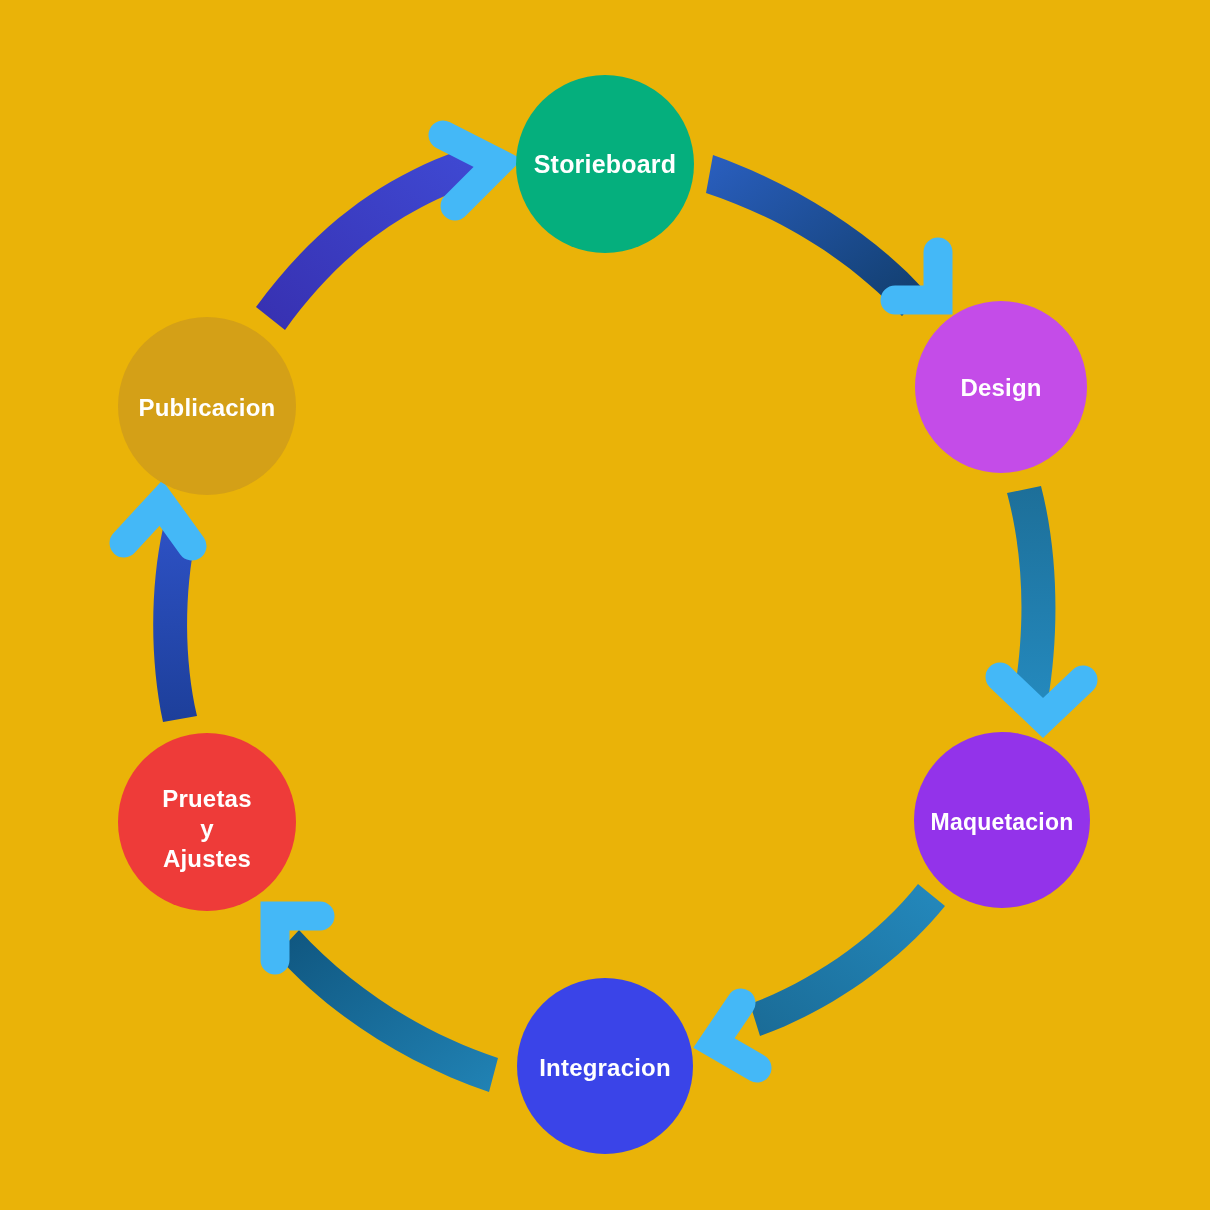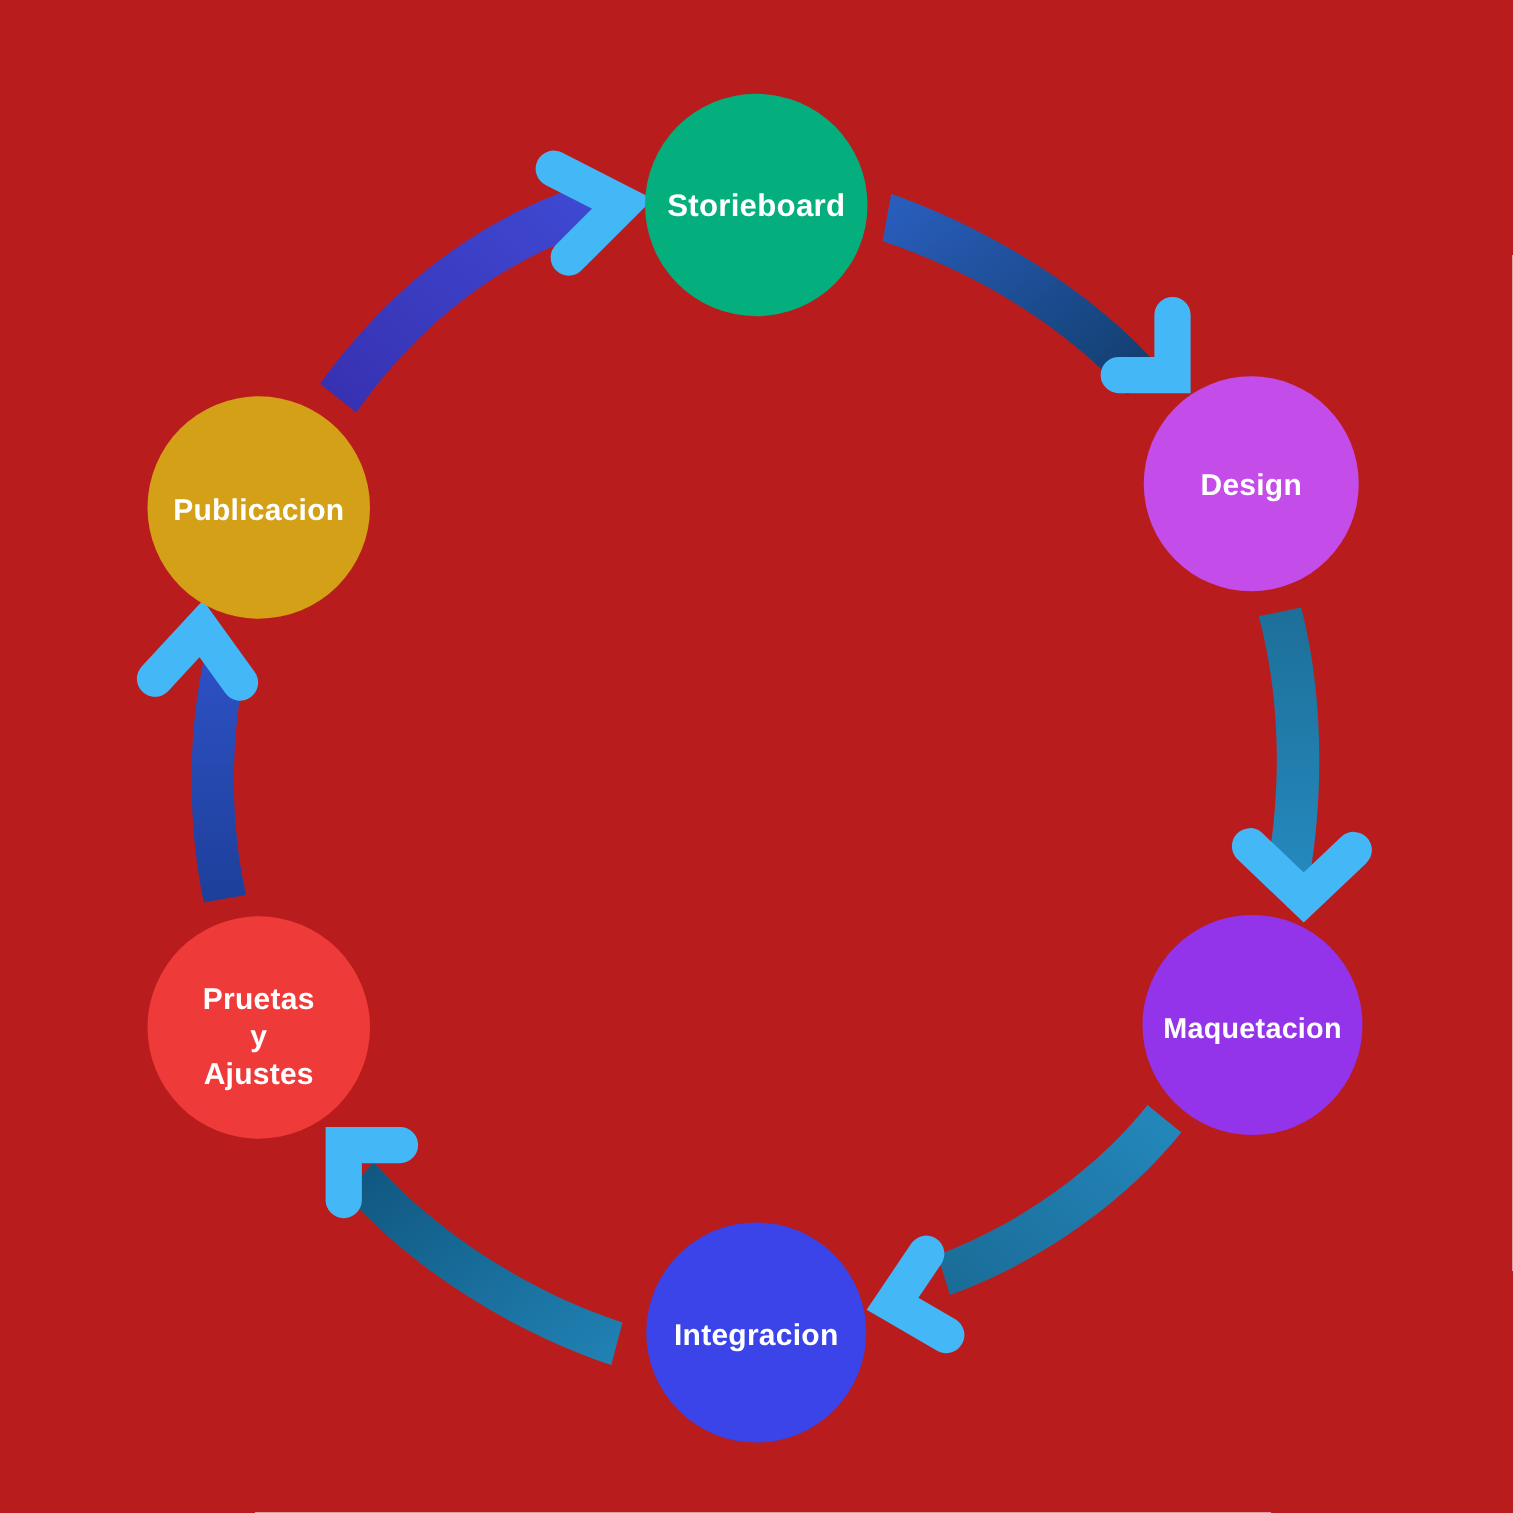--- a/index.html
+++ b/index.html
@@ -10,21 +10,21 @@
   body {
     width: 1210px;
     height: 1210px;
     font-family: "Liberation Sans", sans-serif;
     overflow: hidden;
   }
   #diagram-root {
     position: relative;
     width: 1210px;
     height: 1210px;
-    background: #b91c1c;
+    background: #eab308;
   }
   #cycle-svg {
     position: absolute;
     top: 0;
     left: 0;
     width: 1210px;
     height: 1210px;
     display: block;
   }
   .node-label {

